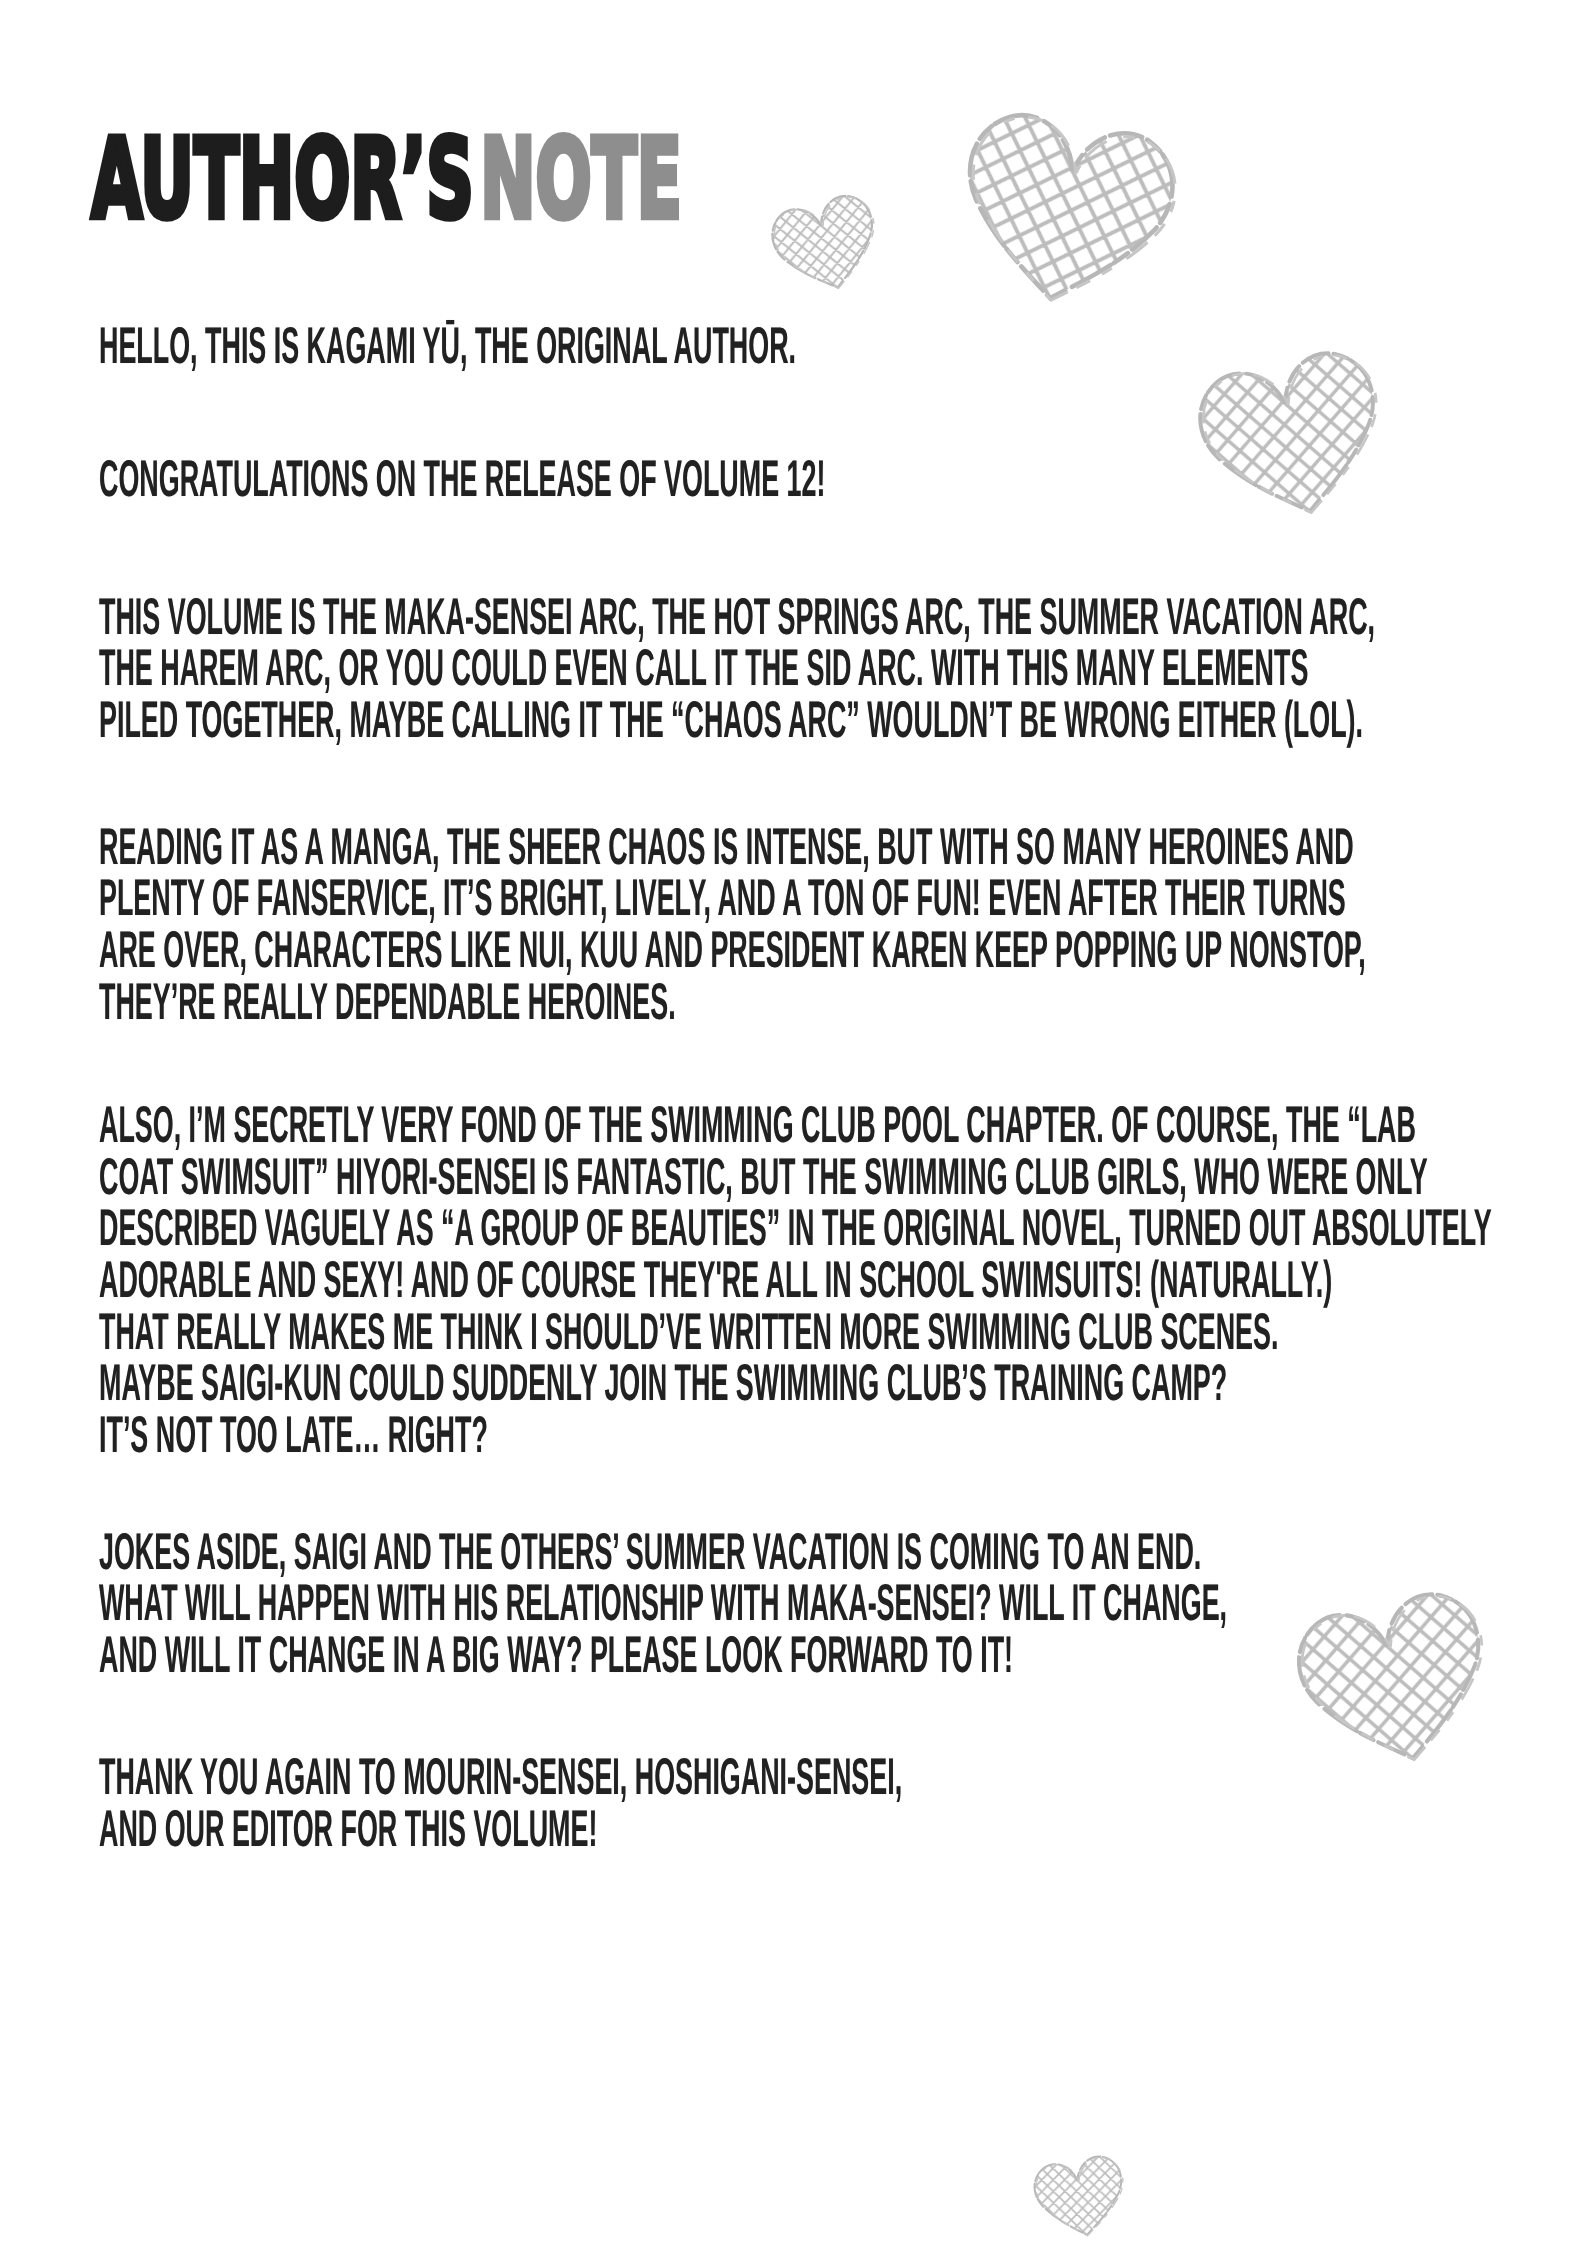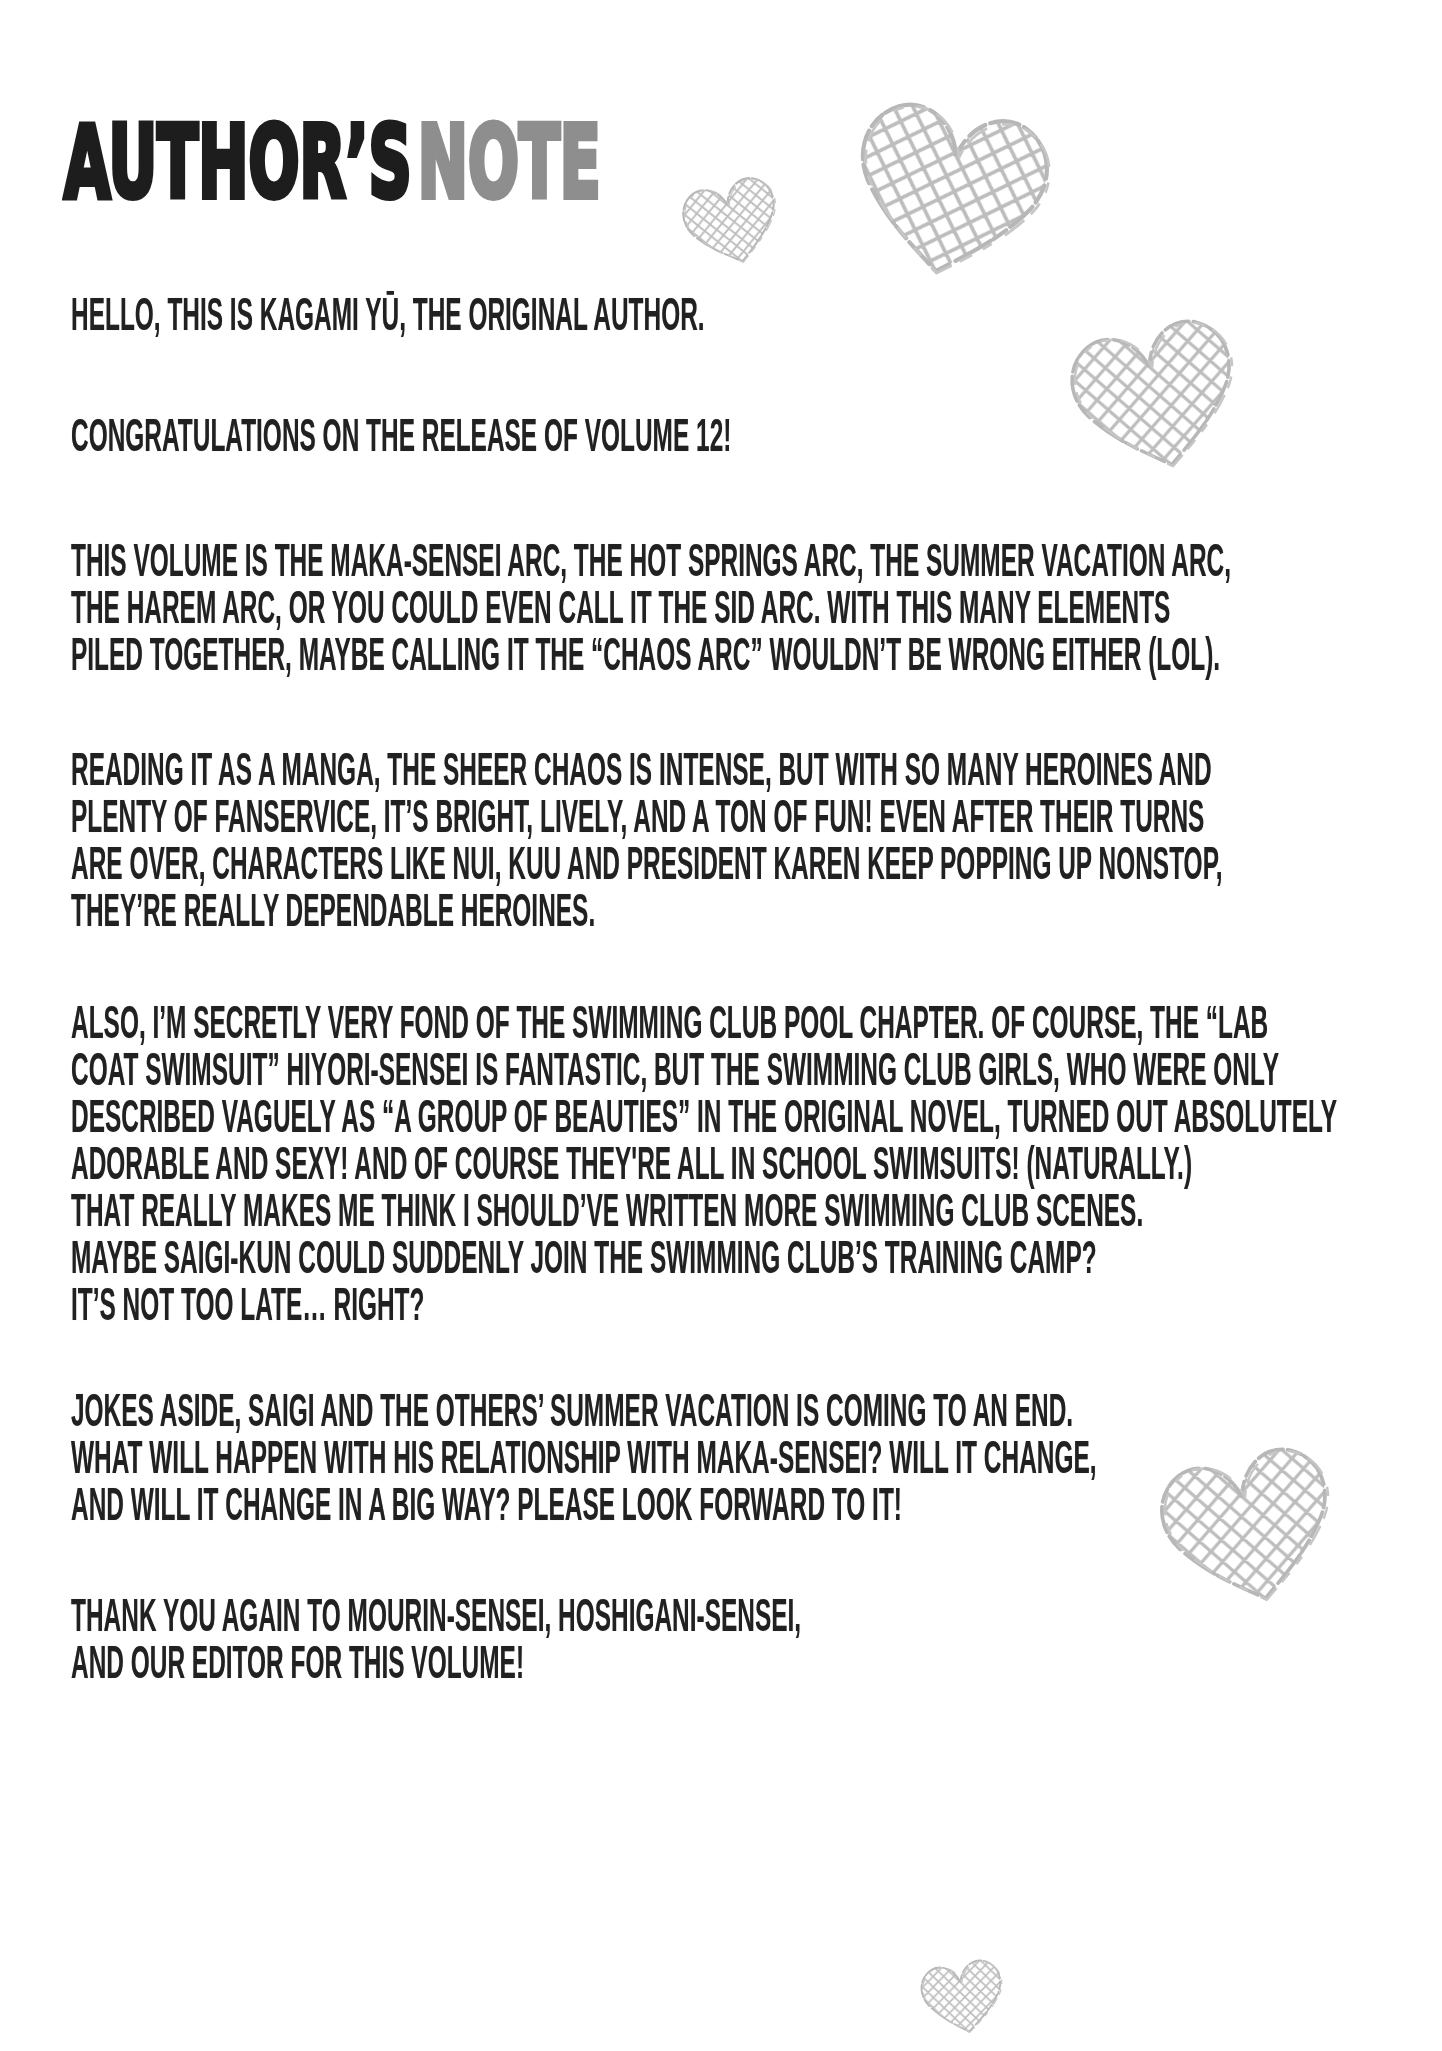--- a/index.html
+++ b/index.html
@@ -3,21 +3,21 @@
 <meta charset="utf-8">
 <style>
   html, body { margin: 0; padding: 0; }
   body {
     width: 1442px; height: 2051px;
     background: var(--page-background, #ffffff);
     position: relative;
     font-family: "Liberation Sans", sans-serif;
     overflow: hidden;
   }
-  .page { position: absolute; inset: 0; }
+  .page { position: absolute; inset: 0; margin-left: 19px; }
 
   
   .title {
     position: absolute;
     left: 64px; top: 108px;
     margin: 0;
     font-family: "DejaVu Sans", sans-serif;
     font-weight: 700;
     font-size: 100px;
     line-height: 110px;

